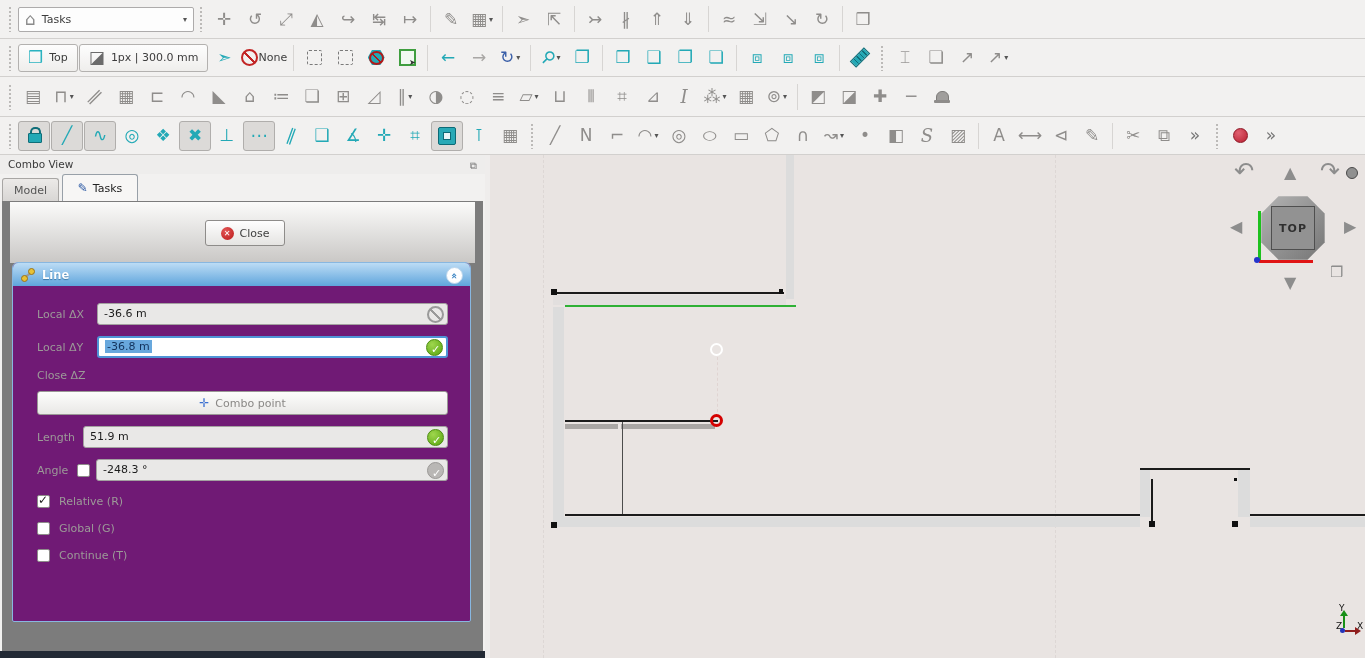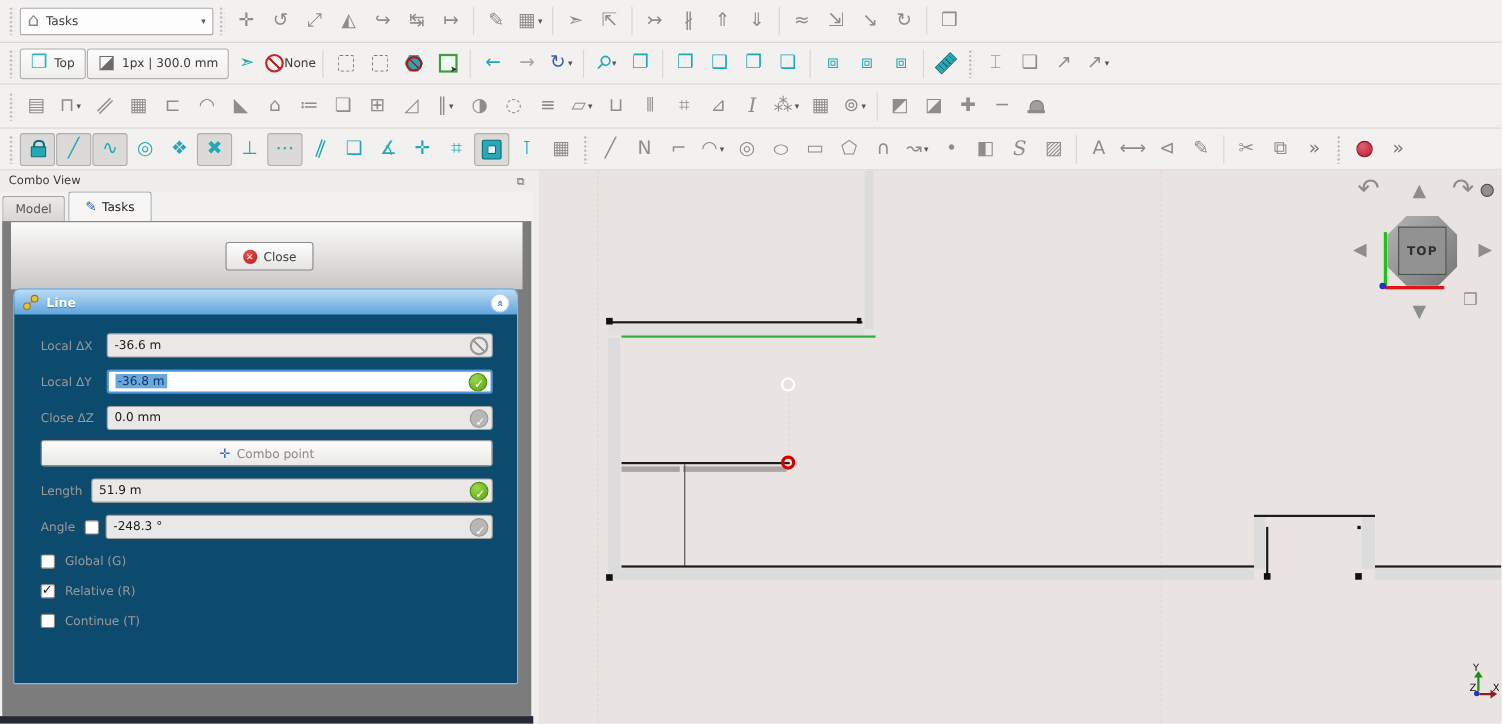--- a/index.html
+++ b/index.html
@@ -66,21 +66,21 @@
   #tab-tasks{width:76px;height:27px;background:#f7f6f5;border-color:#98a0a8;color:#222;margin-left:3px}
   #tab-tasks .pen{color:#1f4f9f;font-size:12px}
   #panel-frame{position:absolute;left:2px;top:201px;width:481px;height:450px;background:#7c7c7c}
   #panel-grad{position:absolute;left:8px;top:1px;right:8px;height:61px;
       background:linear-gradient(#fbfbfa,#c9c7c5)}
   #close-btn{position:absolute;left:203px;top:19px;width:78px;height:24px;border:1px solid #8e8c8a;
       border-radius:3px;background:linear-gradient(#fefefe,#e5e4e2);display:flex;align-items:center;
       justify-content:center;gap:6px;color:#3f3f3f}
   .cx{width:13px;height:13px;border-radius:50%;background:radial-gradient(circle at 35% 30%,#e25454,#bb1a1a);
       color:#fff;font-size:8px;font-weight:bold;display:flex;align-items:center;justify-content:center}
-  #line-box{position:absolute;left:10px;top:61px;width:459px;height:360px;background:#0c4a6e;
+  #line-box{position:absolute;left:10px;top:61px;width:459px;height:360px;background:#701a75;
       border:1px solid #88b7e0;border-radius:6px 6px 2px 2px;box-sizing:border-box}
   #line-header{height:23px;background:linear-gradient(#bcdcf5,#5fa5dc);border-radius:5px 5px 0 0;
       display:flex;align-items:center;padding:0 8px;gap:7px;position:relative}
   #line-title{color:#fff;font-weight:bold;font-size:11.5px;text-shadow:0 1px 1px #3a77a8}
   .li-ic{width:14px;height:14px;position:relative}
   .li-ic::before{content:"";position:absolute;left:1px;top:6px;width:12px;height:2px;
       background:#9a9a9a;transform:rotate(-35deg)}
   .li-ic i{position:absolute;width:5px;height:5px;border-radius:50%;background:#e8c235;border:1px solid #97731d}
   .li-ic i.a{left:0;bottom:0} .li-ic i.b{right:0;top:0}
   #collapse{position:absolute;right:7px;top:4px;width:15px;height:15px;border-radius:50%;background:#fff;
@@ -579,24 +579,20 @@
     </div>
     <div class="frow">
       <span class="flabel w56">Local ΔY</span>
       <div class="fld focused">
         <span class="sel">-36.8 m</span>
         <span class="st st-ok"></span>
       </div>
     </div>
     <div class="frow">
       <span class="flabel w56">Close ΔZ</span>
-      <div class="fld">
-        <span>0.0 mm</span>
-        <span class="st st-gray"></span>
-      </div>
     </div>
     <div class="frow" style="margin-top:9px">
       <div id="enter-btn">
         <span class="pt">✛</span>
         <span>Combo point</span>
       </div>
     </div>
     <div class="frow">
       <span class="flabel w42">Length</span>
       <div class="fld">
@@ -607,26 +603,26 @@
     <div class="frow">
       <span class="flabel w36">Angle</span>
       <span class="cb" style="margin-right:6px"></span>
       <div class="fld">
         <span>-248.3 °</span>
         <span class="st st-gray"></span>
       </div>
     </div>
     <div id="checkrows">
         <div class="cbrow">
+          <span class="cb checked"></span>
+          <span>Relative (R)</span>
+        </div>
+        <div class="cbrow">
           <span class="cb"></span>
           <span>Global (G)</span>
-        </div>
-        <div class="cbrow">
-          <span class="cb checked"></span>
-          <span>Relative (R)</span>
         </div>
         <div class="cbrow">
           <span class="cb"></span>
           <span>Continue (T)</span>
         </div>
       </div>
   </div>
 </div>
 <div id="dark-strip"></div>
 <div id="splitter"></div>

